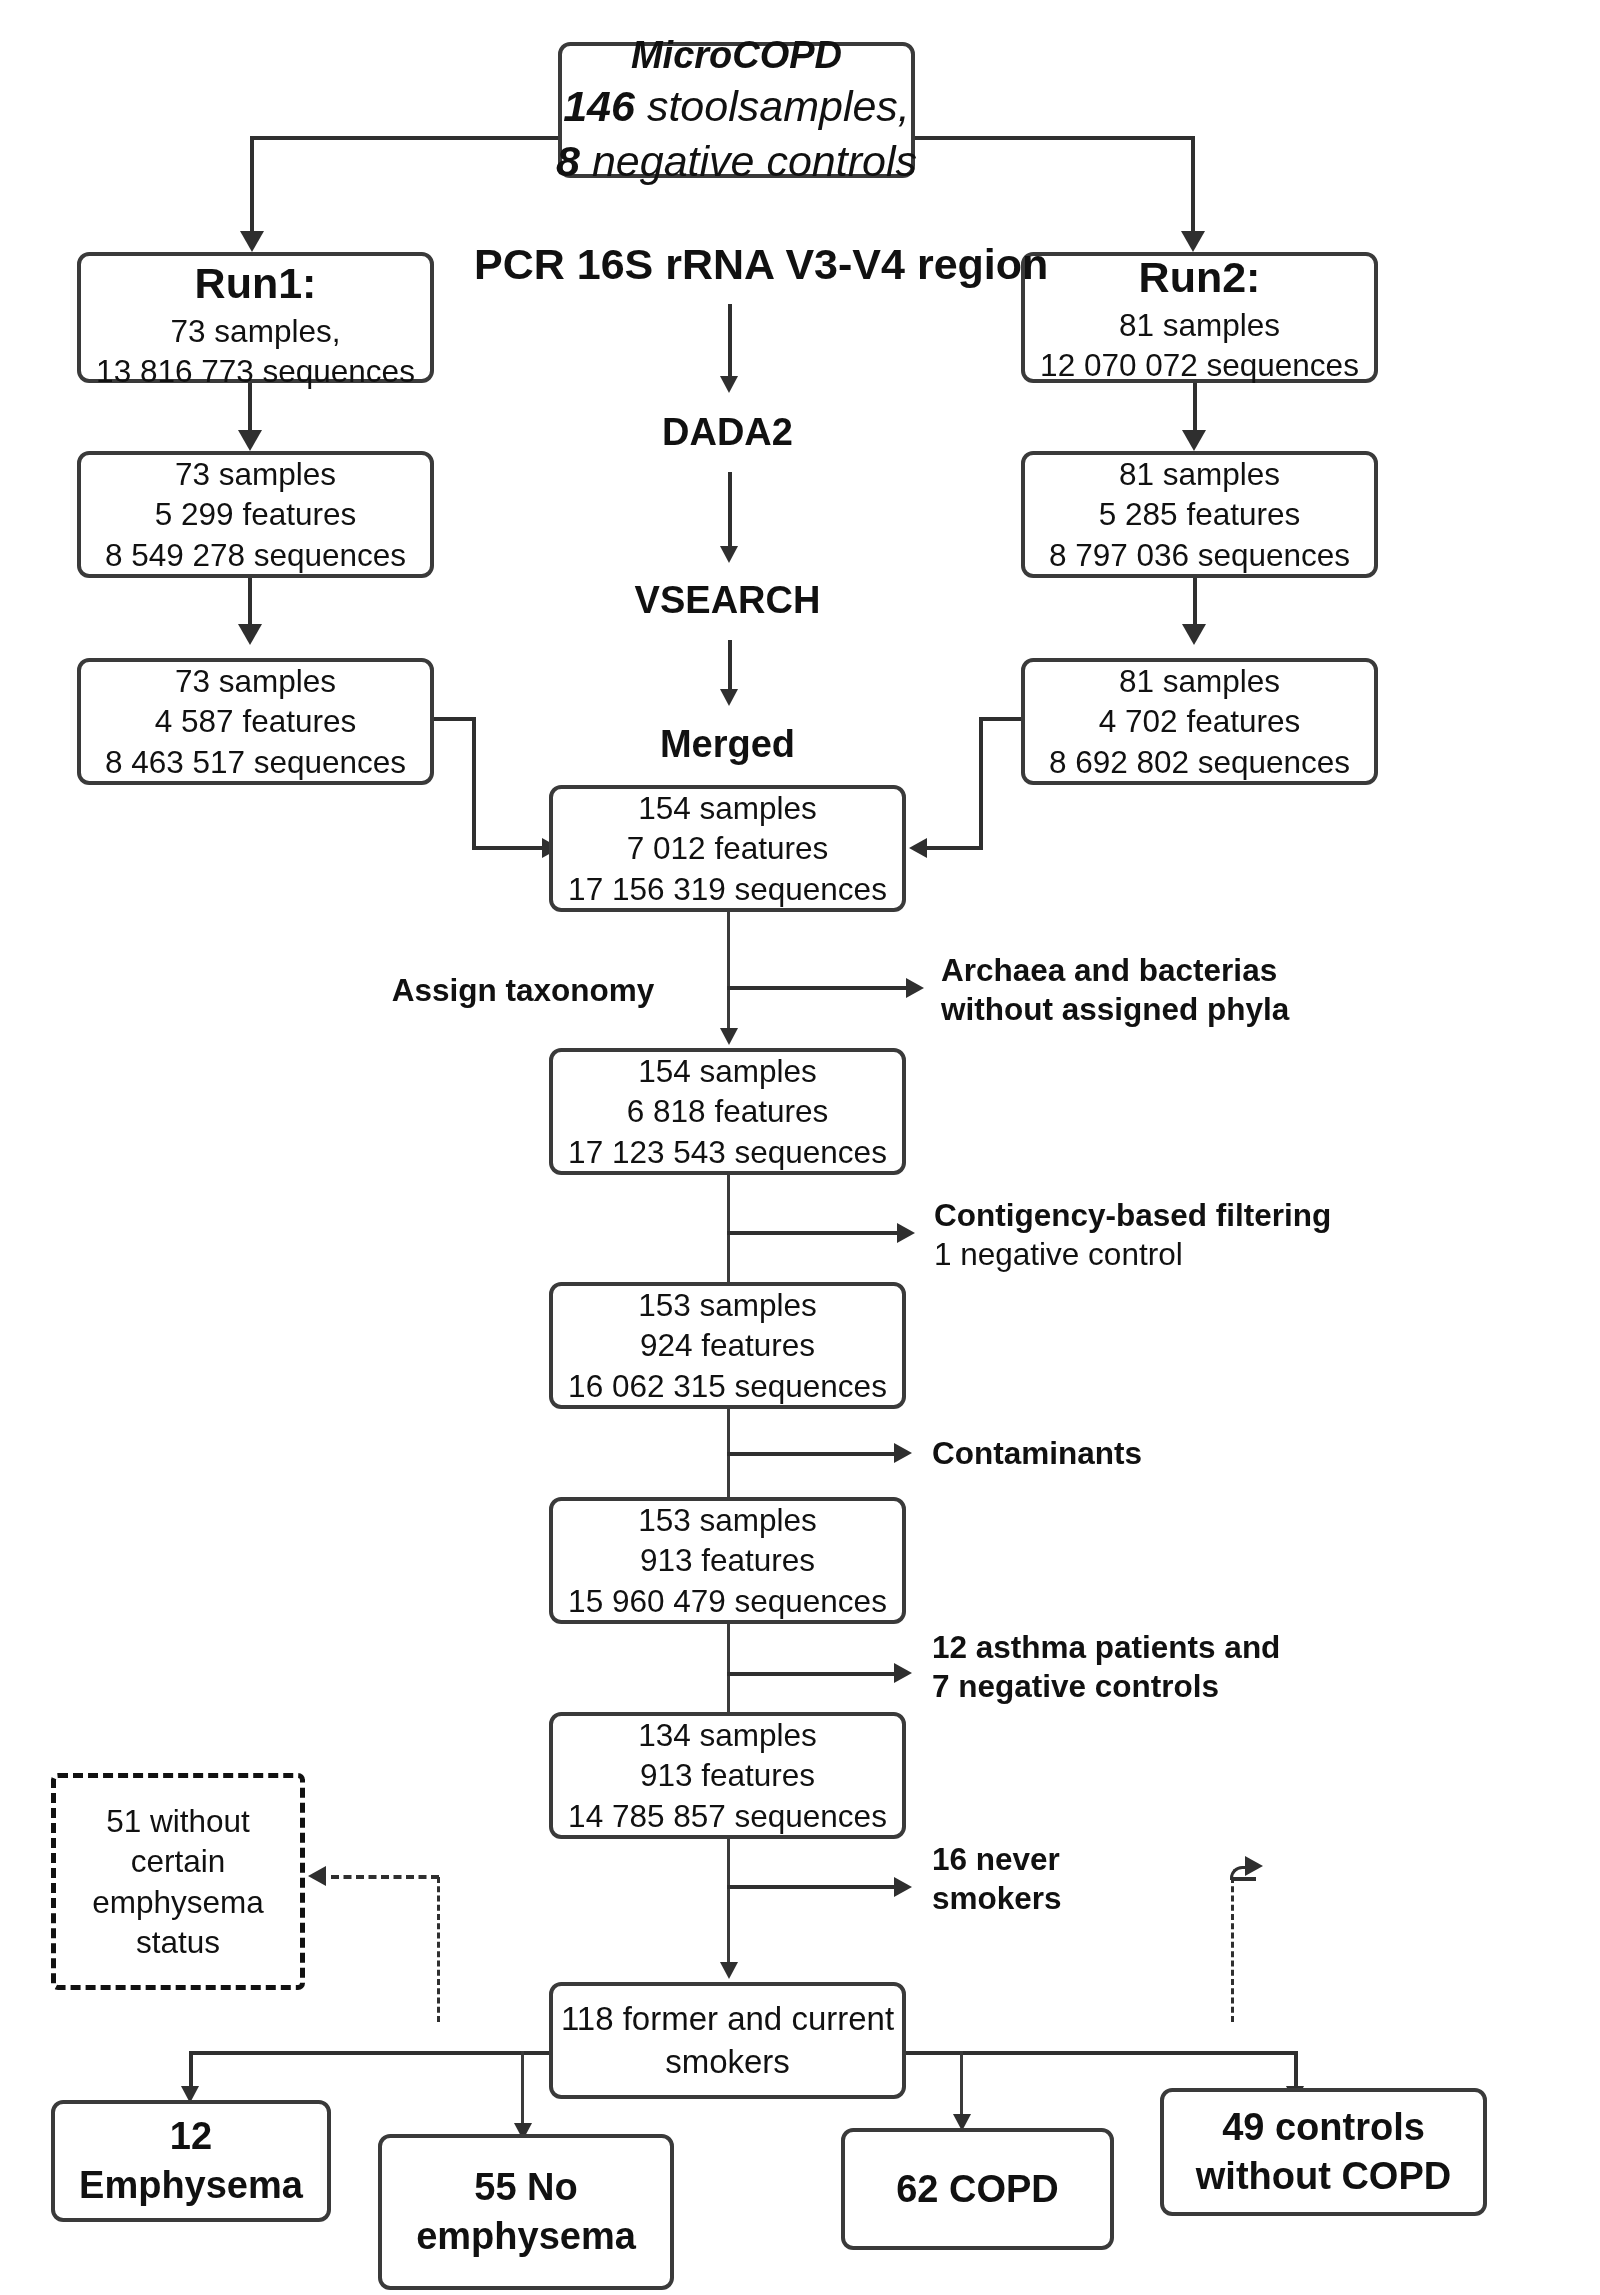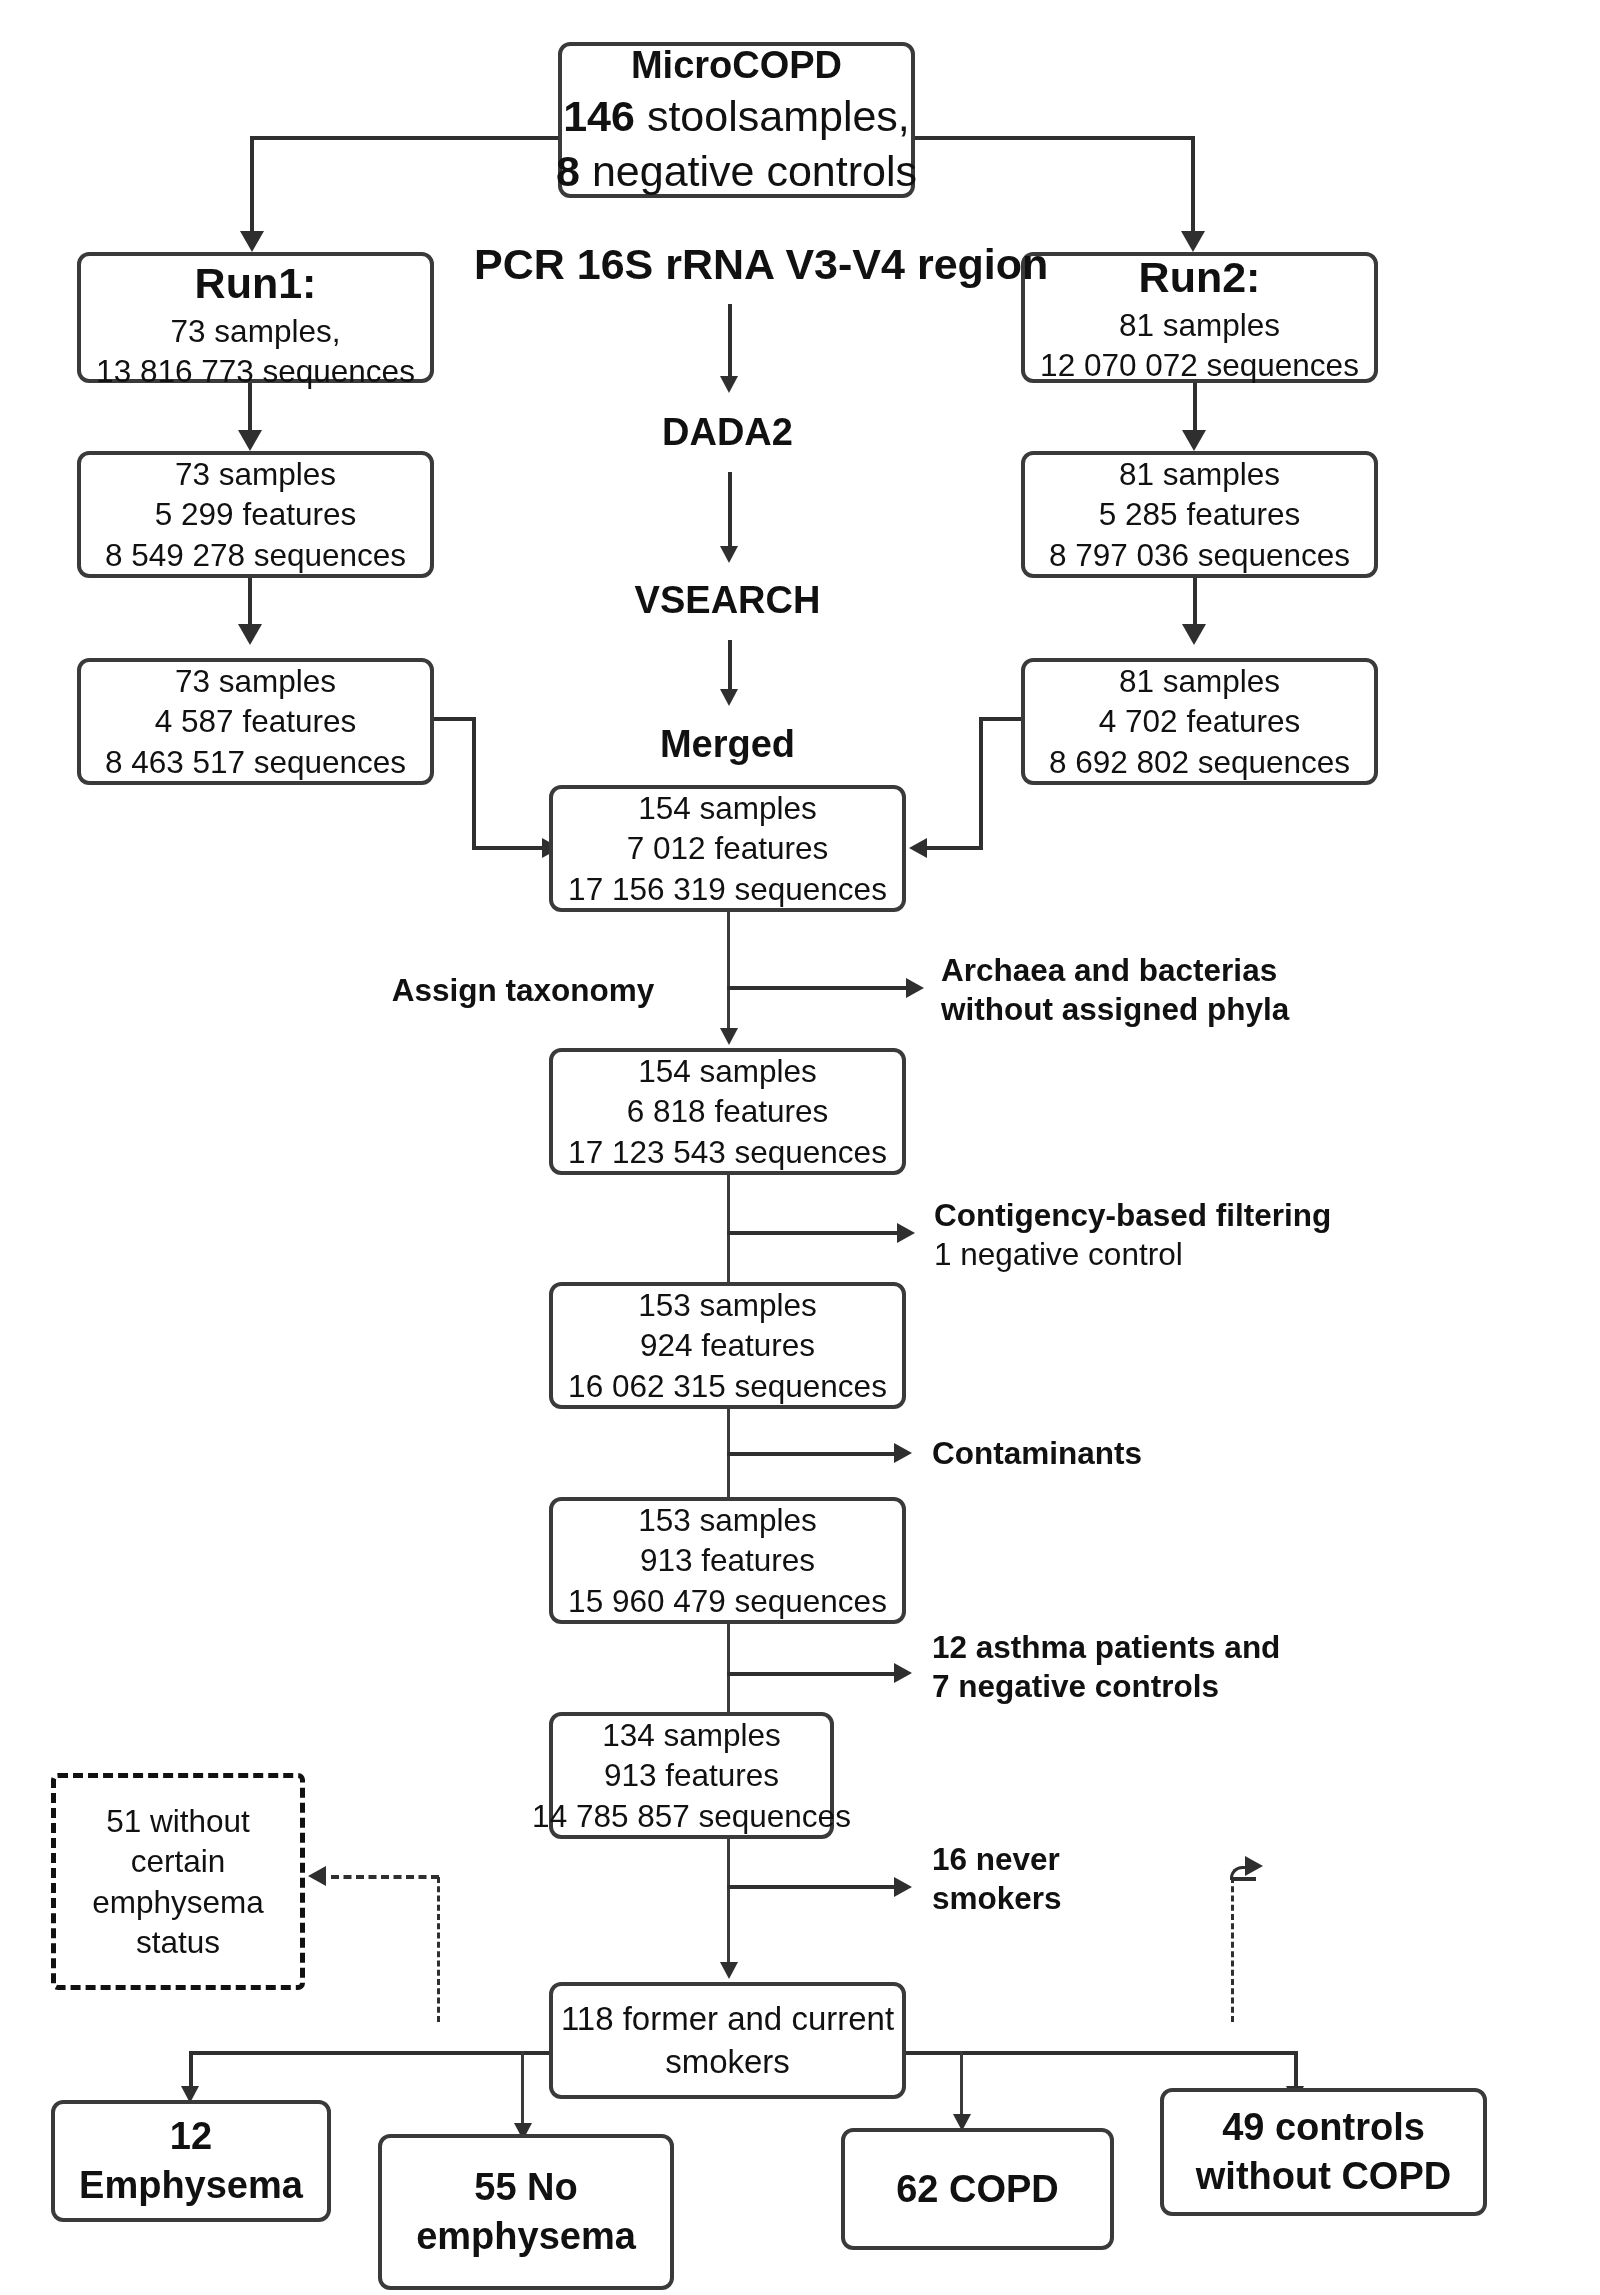--- a/index.html
+++ b/index.html
@@ -102,21 +102,21 @@
     border:3.5px solid #2f2f2f;
     z-index:2;
     background:transparent;
   }
 </style>
 </head>
 <body>
 
 <div id="stage">
 
-  <div class="box f44" style="left:558px;top:42px;width:357px;height:156px;">
+  <div class="box f44" style="left:558px;top:42px;width:357px;height:136px;font-style:italic;">
     <span class="ln b">MicroCOPD</span>
     <span class="ln f40"><b>146</b><span> stoolsamples,</span></span>
     <span class="ln f40"><b>8</b><span> negative controls</span></span>
   </div>
 
   <div class="ln-v" style="left:735px;top:133px;width:0;height:0;"></div>
   <div class="ln-h" style="left:252px;top:136px;width:308px;"></div>
   <div class="ln-h" style="left:913px;top:136px;width:280px;"></div>
   <div class="ln-v" style="left:250px;top:136px;height:101px;"></div>
   <div class="ln-v" style="left:1191px;top:136px;height:101px;"></div>
@@ -262,21 +262,21 @@
   <div class="ln-v thin" style="left:727px;top:1624px;height:119px;width:2.6px;"></div>
   <div class="ln-h" style="left:727px;top:1672px;width:171px;"></div>
   <div class="ar-r" style="left:894px;top:1663px;"></div>
   <div class="ar-d" style="left:720px;top:1737px;"></div>
 
   <div class="lbl bold f36" style="left:932px;top:1628px;width:420px;text-align:left;">
     <span class="ln">12 asthma patients and</span>
     <span class="ln">7 negative controls</span>
   </div>
 
-  <div class="box f36" style="left:549px;top:1712px;width:285px;height:127px;">
+  <div class="box f36" style="left:549px;top:1712px;width:357px;height:127px;">
     <span class="ln">134 samples</span>
     <span class="ln">913 features</span>
     <span class="ln">14 785 857 sequences</span>
   </div>
 
   <div class="ln-v thin" style="left:727px;top:1839px;height:129px;width:2.6px;"></div>
   <div class="ln-h" style="left:727px;top:1885px;width:171px;"></div>
   <div class="ar-r" style="left:894px;top:1877px;"></div>
   <div class="ar-d" style="left:720px;top:1962px;"></div>
 

